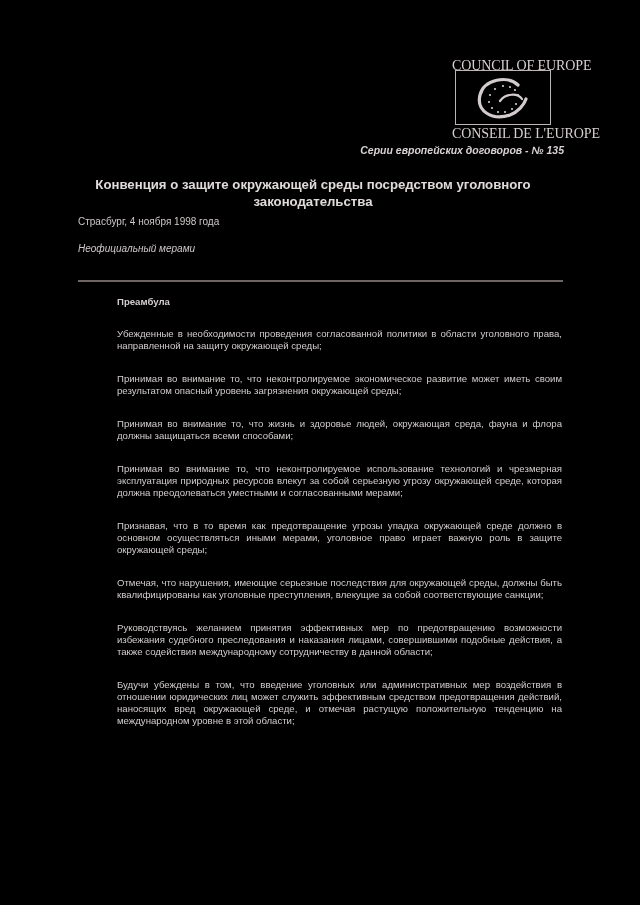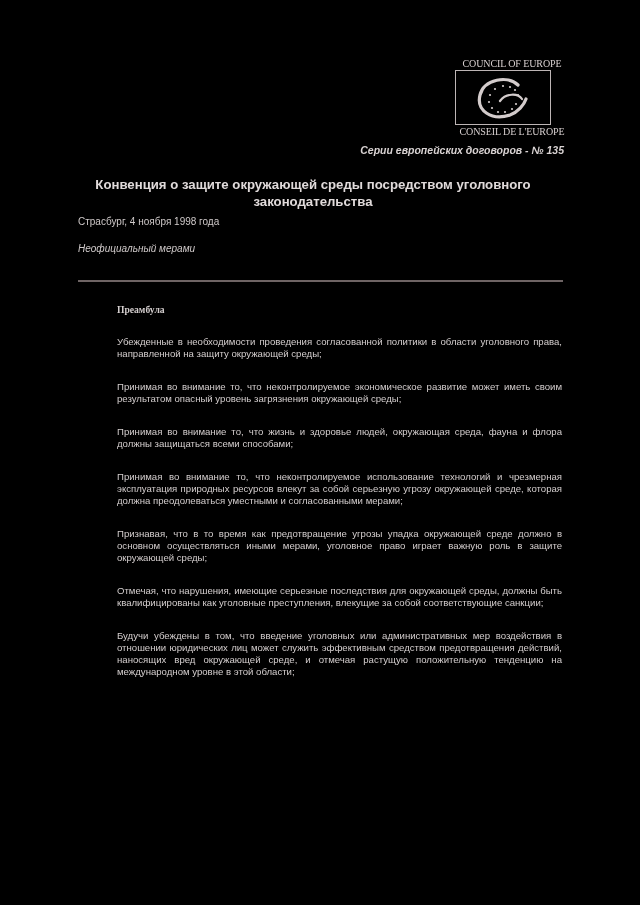--- a/index.html
+++ b/index.html
@@ -21,21 +21,21 @@
       top: 58px;
       width: 120px;
       height: 80px;
     }
     .logo-top, .logo-bottom {
       position: absolute;
       left: 0;
       width: 100%;
       text-align: center;
       font-family: "Liberation Serif", serif;
-      font-size: 10px;
+      font-size: 14px;
       letter-spacing: -0.1px;
       color: #d8d0d0;
       white-space: nowrap;
     }
     .logo-top { top: 0; }
     .logo-bottom { top: 68px; }
     .logo-box {
       position: absolute;
       left: 3px;
       top: 12px;
@@ -93,22 +93,21 @@
       position: absolute;
       left: 117px;
       top: 296px;
       width: 445px;
       font-size: 9.6px;
       line-height: 12px;
       color: #d4cece;
     }
     .section-heading {
       font-weight: bold;
-      margin: 8px 0 20px 0;
-      font-family: Liberation Serif, serif;
+      margin: 0 0 20px 0;
     }
     .para {
       margin: 0 0 21px 0;
       text-align: justify;
     }
   </style>
 </head>
 <body>
 
 <div class="logo">
@@ -147,14 +146,15 @@
 <div class="rule"></div>
 
 <div class="body-text">
   <div class="section-heading">Преамбула</div>
   <p class="para">Убежденные в необходимости проведения согласованной политики в области уголовного права, направленной на защиту окружающей среды;</p>
   <p class="para">Принимая во внимание то, что неконтролируемое экономическое развитие может иметь своим результатом опасный уровень загрязнения окружающей среды;</p>
   <p class="para">Принимая во внимание то, что жизнь и здоровье людей, окружающая среда, фауна и флора должны защищаться всеми способами;</p>
   <p class="para">Принимая во внимание то, что неконтролируемое использование технологий и чрезмерная эксплуатация природных ресурсов влекут за собой серьезную угрозу окружающей среде, которая должна преодолеваться уместными и согласованными мерами;</p>
   <p class="para">Признавая, что в то время как предотвращение угрозы упадка окружающей среде должно в основном осуществляться иными мерами, уголовное право играет важную роль в защите окружающей среды;</p>
   <p class="para">Отмечая, что нарушения, имеющие серьезные последствия для окружающей среды, должны быть квалифицированы как уголовные преступления, влекущие за собой соответствующие санкции;</p>
+  <p class="para">Руководствуясь желанием принятия эффективных мер по предотвращению возможности избежания судебного преследования и наказания лицами, совершившими подобные действия, а также содействия международному сотрудничеству в данной области;</p>
   <p class="para">Будучи убеждены в том, что введение уголовных или административных мер воздействия в отношении юридических лиц может служить эффективным средством предотвращения действий, наносящих вред окружающей среде, и отмечая растущую положительную тенденцию на международном уровне в этой области;</p>
 </div>
 
 </body></html>

